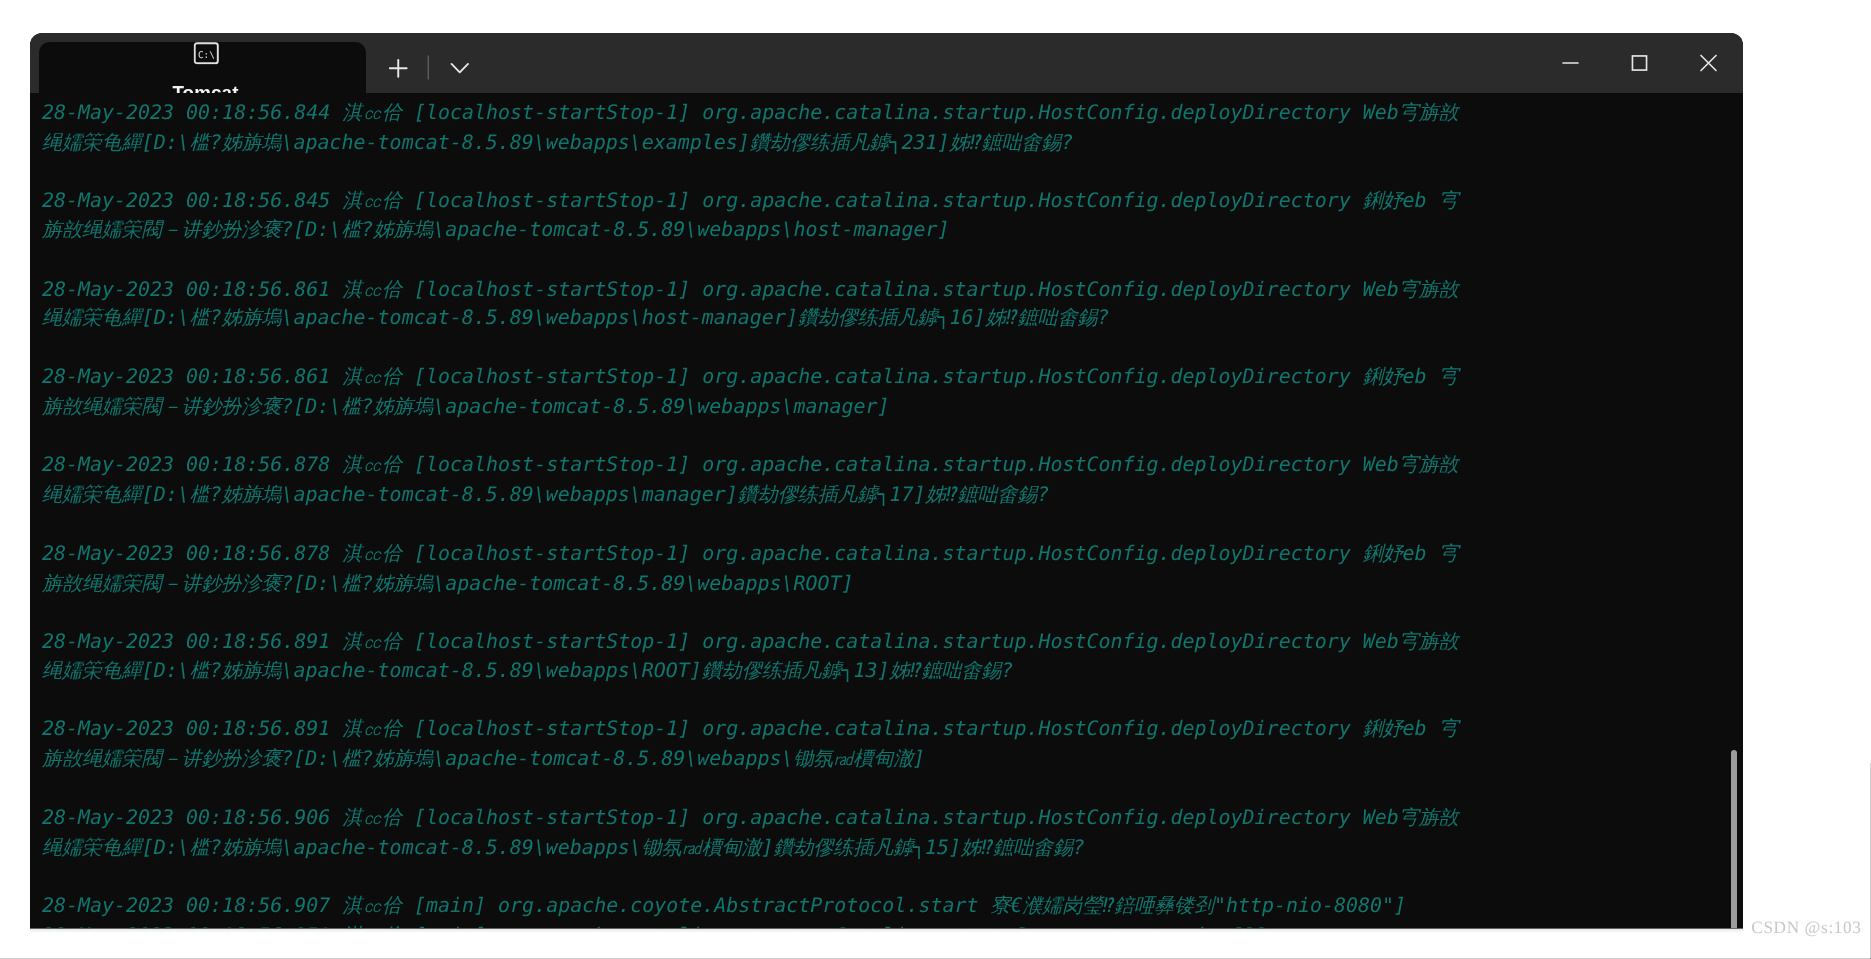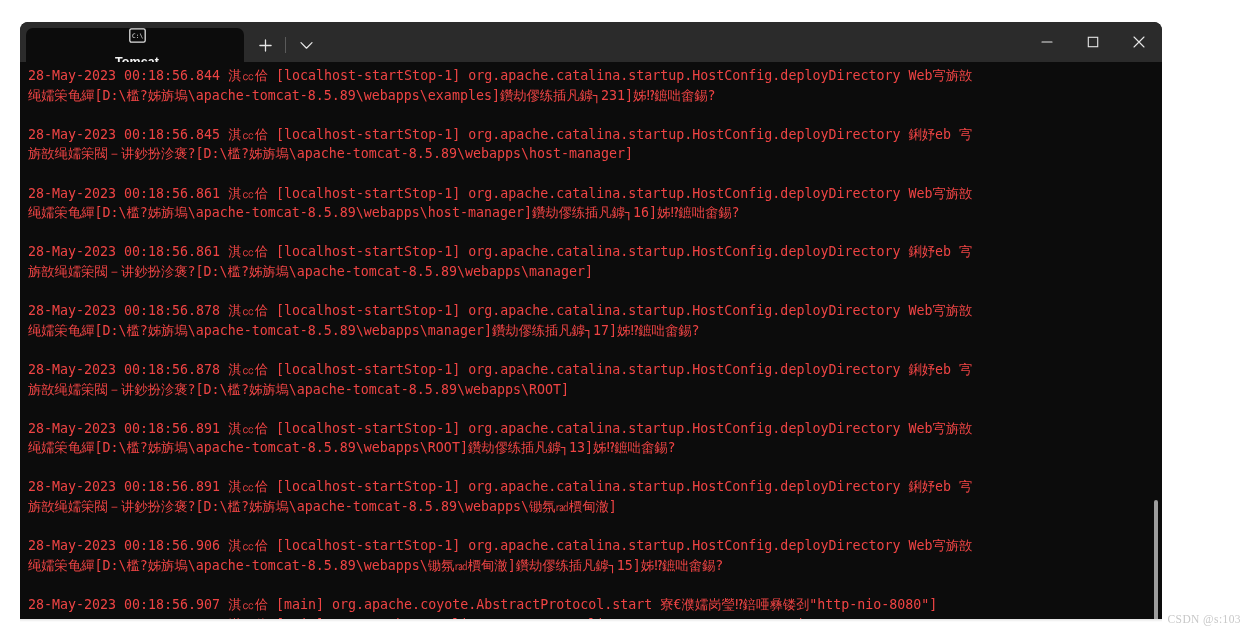--- a/index.html
+++ b/index.html
@@ -142,23 +142,24 @@
     background: #0c0c0c;
     padding: 4px 0 0 8px;
     box-sizing: border-box;
     overflow: hidden;
   }
 
   .term-inner {
     font-family: "DejaVu Sans Mono", "Liberation Mono", monospace;
     font-size: 13.3px;
     line-height: 19.6px;
-    color: #ef4444;
+    color: #0f766e;
     white-space: pre-wrap;
     word-break: break-all;
+    font-style: italic;
   }
 
   .entry { margin: 0 0 19.6px 0; }
   .entry.tight { margin-bottom: 0; }
   .logline { margin: 0; }
 
   
   .scrollbar-track {
     position: absolute;
     right: 3px;

